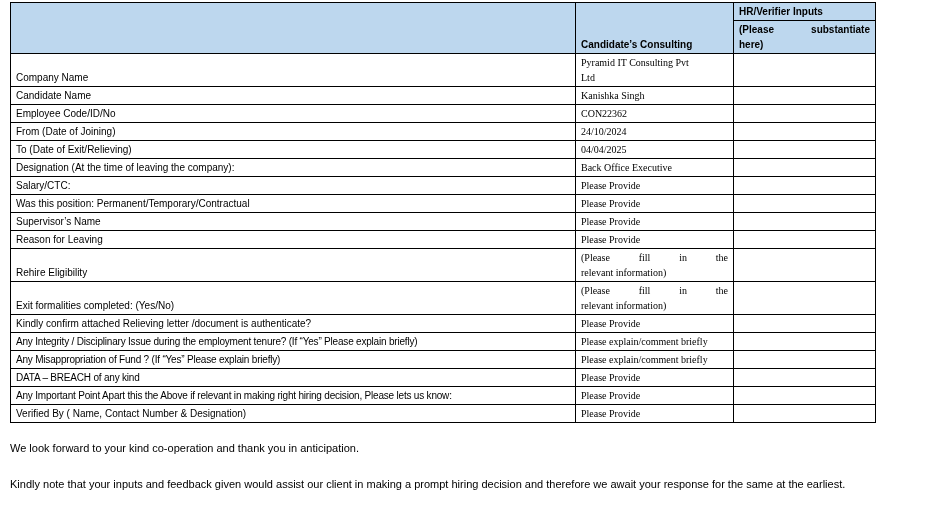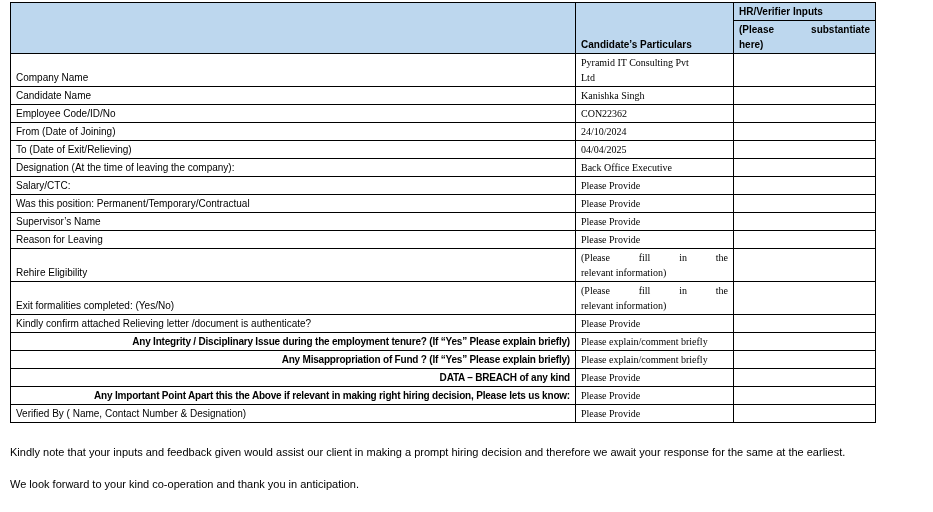--- a/index.html
+++ b/index.html
@@ -17,21 +17,21 @@
     border:1px solid #000;
     padding:1px 5px;
     vertical-align:bottom;
     line-height:15px;
     height:15px;
     overflow:hidden;
   }
   td.label { white-space:nowrap; }
   td.value { white-space:nowrap;font-family:Liberation Serif, serif; }
   td.value.multi { white-space:normal; }
-  td.bl { font-weight:700; letter-spacing:-0.2px;text-align:right; }
+  td.bl { font-weight:400; letter-spacing:-0.2px; }
 
   .hdr { background:#BDD7EE; font-weight:700; }
   tr.hrow1 td.h3 { height:14px; }
   tr.hrow2 td.h3 { white-space:normal; }
 
   .jline { text-align:justify; text-align-last:justify; }
 
   .notes { margin-left:0; }
   p.note { font-size:11px; line-height:14px; margin:0; }
   p.note1 { margin-top:22px; }
@@ -45,21 +45,21 @@
   <table class="vtable">
     <colgroup>
       <col style="width:565px">
       <col style="width:158px">
       <col style="width:142px">
     </colgroup>
     <tbody>
 
       <tr class="hrow1">
         <td class="hdr" rowspan="2"></td>
-        <td class="hdr" rowspan="2">Candidate’s Particulars</td>
+        <td class="hdr" rowspan="2">Candidate’s Consulting</td>
         <td class="hdr h3">HR/Verifier Inputs</td>
       </tr>
       <tr class="hrow2">
         <td class="hdr h3">
           <div class="jline">(Please substantiate</div>
           <div>here)</div>
         </td>
       </tr>
 
       <tr>
@@ -175,17 +175,17 @@
 
       <tr>
         <td class="label">Verified By ( Name, Contact Number &amp; Designation)</td>
         <td class="value">Please Provide</td>
         <td></td>
       </tr>
     </tbody>
   </table>
 
   <div class="notes">
+    <p class="note note2">We look forward to your kind co-operation and thank you in anticipation.</p>
     <p class="note note1">Kindly note that your inputs and feedback given would assist our client in making a prompt hiring decision and therefore we await your response for the same at the earliest.</p>
-    <p class="note note2">We look forward to your kind co-operation and thank you in anticipation.</p>
   </div>
 
 </div>
 
 </body></html>

